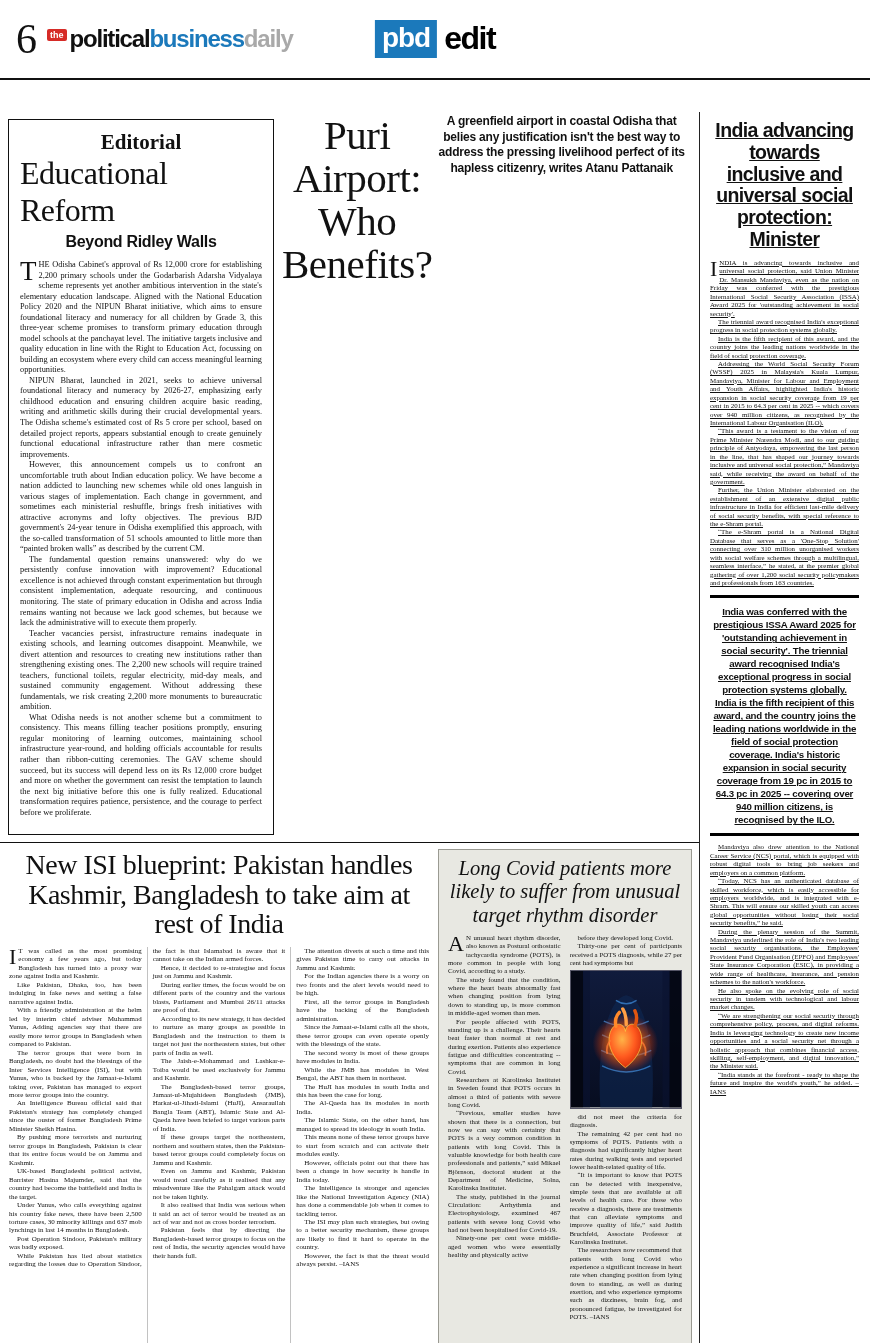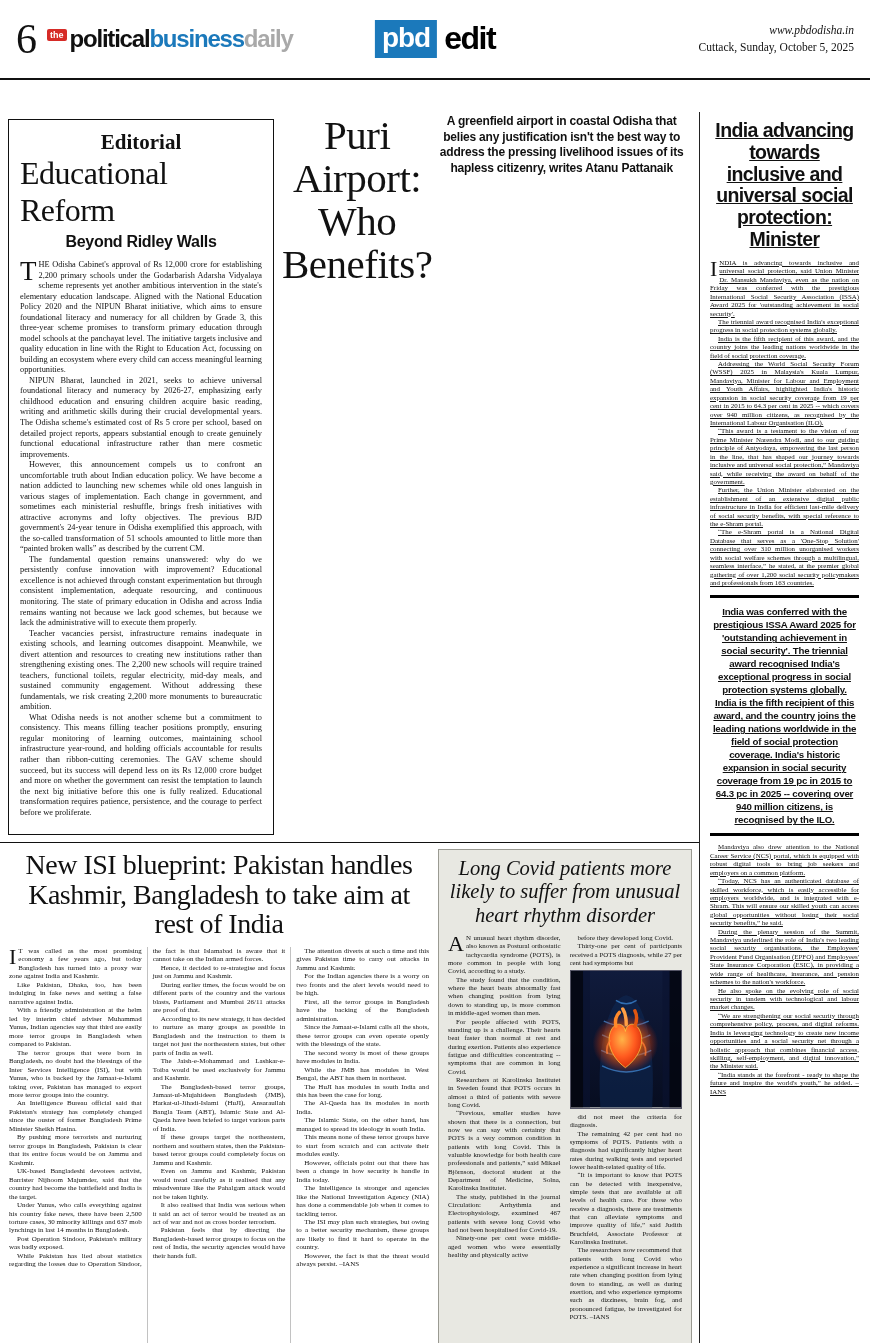--- a/index.html
+++ b/index.html
@@ -107,24 +107,20 @@
         <span class="the-box">the</span>
           <span class="word-political">political</span>
           <span class="word-business">business</span>
           <span class="word-daily">daily</span>
       </div>
     </div>
     <div class="editlogo">
       <span class="pbd-box">pbd</span>
       <span class="edit-word">edit</span>
     </div>
-    <div class="header-right">
-      <div class="website">www.pbdodisha.in</div>
-      <div class="dateline">Cuttack, Sunday, October 5, 2025</div>
-    </div>
   </header>
 
   <div class="main">
     <div class="left-main">
 
       <div class="row-top">
         <div class="editorial-wrap">
           <div class="editorial-box">
             <div class="ed-kicker">Editorial</div>
             <div class="ed-title">Educational Reform</div>
@@ -138,21 +134,21 @@
                   <p>Teacher vacancies persist, infrastructure remains inadequate in existing schools, and learning outcomes disappoint. Meanwhile, we divert attention and resources to creating new institutions rather than strengthening existing ones. The 2,200 new schools will require trained teachers, functional toilets, regular electricity, mid-day meals, and sustained community engagement. Without addressing these fundamentals, we risk creating 2,200 more monuments to bureaucratic ambition.</p>
                   <p>What Odisha needs is not another scheme but a commitment to consistency. This means filling teacher positions promptly, ensuring regular monitoring of learning outcomes, maintaining school infrastructure year-round, and holding officials accountable for results rather than ribbon-cutting ceremonies. The GAV scheme should succeed, but its success will depend less on its Rs 12,000 crore budget and more on whether the government can resist the temptation to launch the next big initiative before this one is fully realized. Educational transformation requires patience, persistence, and the courage to perfect before we proliferate.</p>
                 </div>
             </div>
           </div>
         </div>
 
         <div class="puri">
           <h1 class="puri-headline">Puri Airport: Who Benefits?</h1>
           <div class="puri-standfirst">
-            <span>A greenfield airport in coastal Odisha that belies any justification isn't the best way to address the pressing livelihood issues of its hapless citizenry, writes</span>
+            <span>A greenfield airport in coastal Odisha that belies any justification isn't the best way to address the pressing livelihood perfect of its hapless citizenry, writes</span>
             <span style="font-weight: bold;">Atanu Pattanaik</span>
           </div>
           <div class="puri-cols">
             <div class="pcol">
               <p class="lead"><span class="dropcap">S</span><span>OME of Odisha government's choices for development projects can't get any quirkier. On 7th May 2025, there were apparent jubilations in the government circles (note that it was only in government circles and not among the citizens of the state), that in a landmark development for Odisha, the Puri airport project had received official approval from the Government of India as a Greenfield Airport. The state government touted this as a significant milestone that marks a major step forward in enhancing air connectivity and unlocking new economic and tourism potential for the holy city of Puri.</span></p>
               <div>
                   <p>Barely four months later, in mid-September, it was reported that passenger occupancy on several domestic routes from Biju Patnaik International Airport (BPIA) in Bhubaneswar has fallen below 40 percent during the monsoon months, prompting airlines to suspend or curtail services. Airport director Prasanna Pradhan confirmed that owing to this, the Kochi flight has been withdrawn due to low bookings, though services are expected to resume with the onset of the festive season. According to the reports, flights to Kochi, Port Blair, Indore, and Dehradun have seen consistently poor bookings since the beginning of the monsoon. In some cases, fewer than four out of ten seats are being filled.</p>
                   <p>Adding to concerns, reports suggest IndiGo may discontinue the only direct Bhubaneswar–Dubai service from October 24. The thrice-weekly flight, launched in May 2023 amid much fanfare, had been touted by the government officials as a vital link for trade, investment, and tourism.</p>
                   <p>The ambitious Puri airport project will be developed over 1,164 acres at an estimated cost of Rs. 5,631 crores. Once complete, it will have the capacity to handle 4.6 million passengers annually. It will equal or say, rival the current passenger footfall of the Bhubaneswar airport which handled 4.8 million passengers in fiscal year 2024-25. If the Bhubaneswar airport is facing low capacity utilisation issues, then why build another greenfield airport barely 60 kms away?</p>
                   <p>The BJP government on coming to power had said on 09 December 2014 in Rajya Sabha that it had no plan to amend rules regarding the mandatory 150 km distance between two airports. This discussion had taken place in the backdrop of efforts then at tweaking the norms to allow a second greenfield airport within a 150-km radius of an existing one in the context of developing a new airport at Jewar in Greater Noida on Delhi's outskirts.</p>
@@ -202,25 +198,25 @@
         </div>
       </div>
 
       <div class="row-bottom">
         <div class="isi">
           <h2 class="isi-headline">New ISI blueprint: Pakistan handles Kashmir, Bangladesh to take aim at rest of India</h2>
           <div class="isi-body">
             <p class="lead"><span class="dropcap">I</span><span>T was called as the most promising economy a few years ago, but today Bangladesh has turned into a proxy war zone against India and Kashmir.</span></p>
             <div>
                 <p>Like Pakistan, Dhaka, too, has been indulging in fake news and setting a false narrative against India.</p>
-                <p>With a friendly administration at the helm led by interim chief adviser Muhammad Yunus, Indian agencies say that third are easily more terror groups in Bangladesh when compared to Pakistan.</p>
+                <p>With a friendly administration at the helm led by interim chief adviser Muhammad Yunus, Adding agencies say that there are easily more terror groups in Bangladesh when compared to Pakistan.</p>
                 <p>The terror groups that were born in Bangladesh, no doubt had the blessings of the Inter Services Intelligence (ISI), but with Yunus, who is backed by the Jamaat-e-Islami taking over, Pakistan has managed to export more terror groups into the country.</p>
                 <p>An Intelligence Bureau official said that Pakistan's strategy has completely changed since the ouster of former Bangladesh Prime Minister Sheikh Hasina.</p>
                 <p>By pushing more terrorists and nurturing terror groups in Bangladesh, Pakistan is clear that its entire focus would be on Jammu and Kashmir.</p>
-                <p>UK-based Bangladeshi devotees activist, Barrister Nijhoom Majumder, said that the country had become the battlefield and India is the target.</p>
+                <p>UK-based Bangladeshi political activist, Barrister Hasina Majumder, said that the country had become the battlefield and India is the target.</p>
                 <p>Under Yunus, who calls everything against his country fake news, there have been 2,500 torture cases, 30 minority killings and 637 mob lynchings in last 14 months in Bangladesh.</p>
                 <p>Post Operation Sindoor, Pakistan's military was badly exposed.</p>
                 <p>While Pakistan has lied about statistics regarding the losses due to Operation Sindoor, the fact is that Islamabad is aware that it cannot take on the Indian armed forces.</p>
                 <p>Hence, it decided to re-strategise and focus just on Jammu and Kashmir.</p>
                 <p>During earlier times, the focus would be on different parts of the country and the various blasts, Parliament and Mumbai 26/11 attacks are proof of that.</p>
                 <p>According to its new strategy, it has decided to nurture as many groups as possible in Bangladesh and the instruction to them is target not just the northeastern states, but other parts of India as well.</p>
                 <p>The Jaish-e-Mohammad and Lashkar-e-Toiba would be used exclusively for Jammu and Kashmir.</p>
                 <p>The Bangladesh-based terror groups, Jamaat-ul-Mujahideen Bangladesh (JMB), Harkat-ul-Jihadi-Islami (HuJI), Ansaraullah Bangla Team (ABT), Islamic State and Al-Qaeda have been briefed to target various parts of India.</p>
                 <p>If these groups target the northeastern, northern and southern states, then the Pakistan-based terror groups could completely focus on Jammu and Kashmir.</p>
                 <p>Even on Jammu and Kashmir, Pakistan would tread carefully as it realised that any misadventure like the Pahalgam attack would not be taken lightly.</p>
@@ -238,21 +234,21 @@
                 <p>This means none of these terror groups have to start from scratch and can activate their modules easily.</p>
                 <p>However, officials point out that there has been a change in how security is handle in India today.</p>
                 <p>The Intelligence is stronger and agencies like the National Investigation Agency (NIA) has done a commendable job when it comes to tackling terror.</p>
                 <p>The ISI may plan such strategies, but owing to a better security mechanism, these groups are likely to find it hard to operate in the country.</p>
                 <p>However, the fact is that the threat would always persist. –IANS</p>
               </div>
           </div>
         </div>
 
         <div class="covid">
-          <h2 class="covid-headline">Long Covid patients more likely to suffer from unusual heart rhythm disorder</h2>
+          <h2 class="covid-headline">Long Covid patients more likely to suffer from unusual target rhythm disorder</h2>
           <div class="covid-cols">
             <div class="ccol">
               <p class="lead"><span class="dropcap">A</span><span>N unusual heart rhythm disorder, also known as Postural orthostatic tachycardia syndrome (POTS), is more common in people with long Covid, according to a study.</span></p>
               <div>
                   <p>The study found that the condition, where the heart beats abnormally fast when changing position from lying down to standing up, is more common in middle-aged women than men.</p>
                   <p>For people affected with POTS, standing up is a challenge. Their hearts beat faster than normal at rest and during exertion. Patients also experience fatigue and difficulties concentrating -- symptoms that are common in long Covid.</p>
                   <p>Researchers at Karolinska Institutet in Sweden found that POTS occurs in almost a third of patients with severe long Covid.</p>
                   <p>“Previous, smaller studies have shown that there is a connection, but now we can say with certainty that POTS is a very common condition in patients with long Covid. This is valuable knowledge for both health care professionals and patients,” said Mikael Björnson, doctoral student at the Department of Medicine, Solna, Karolinska Institutet.</p>
                   <p>The study, published in the journal Circulation: Arrhythmia and Electrophysiology, examined 467 patients with severe long Covid who had not been hospitalised for Covid-19.</p>
                   <p>Ninety-one per cent were middle-aged women who were essentially healthy and physically active</p>

